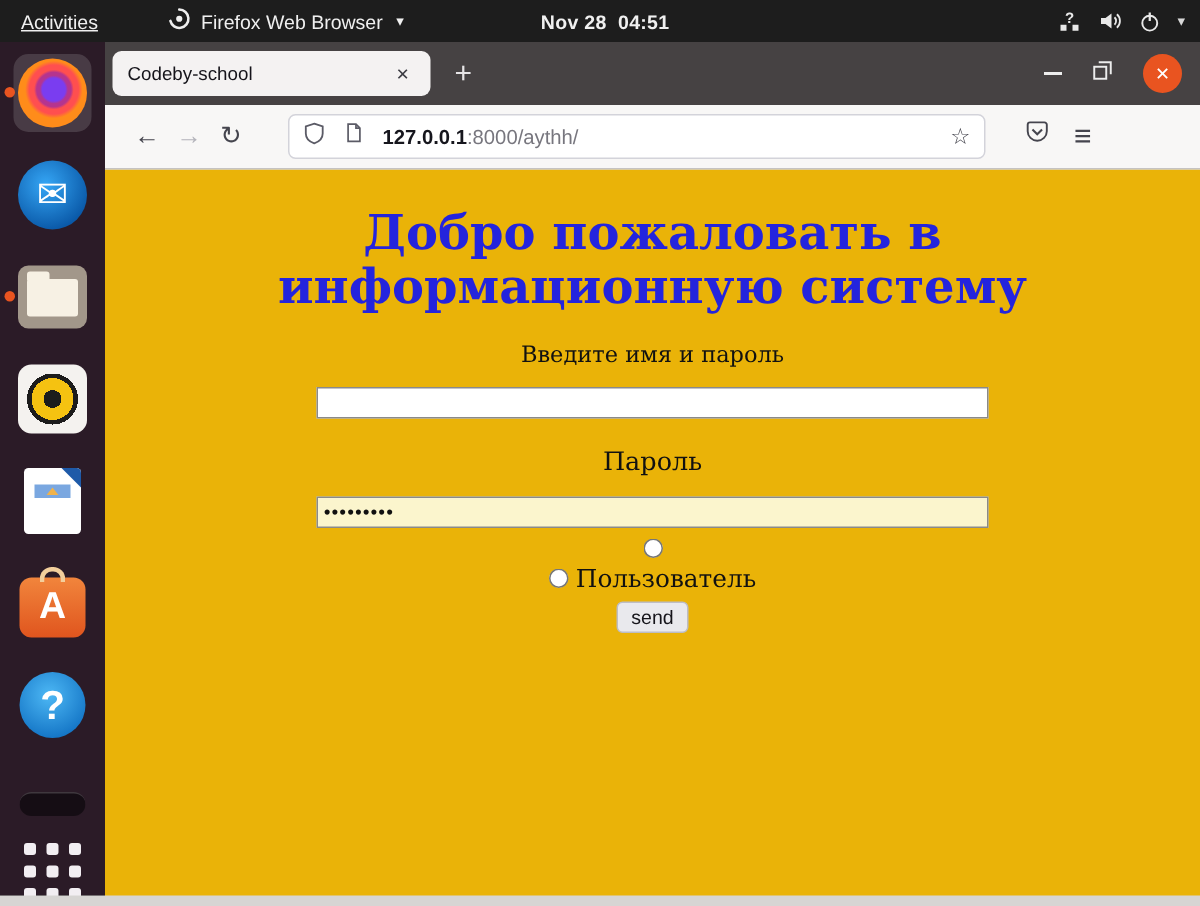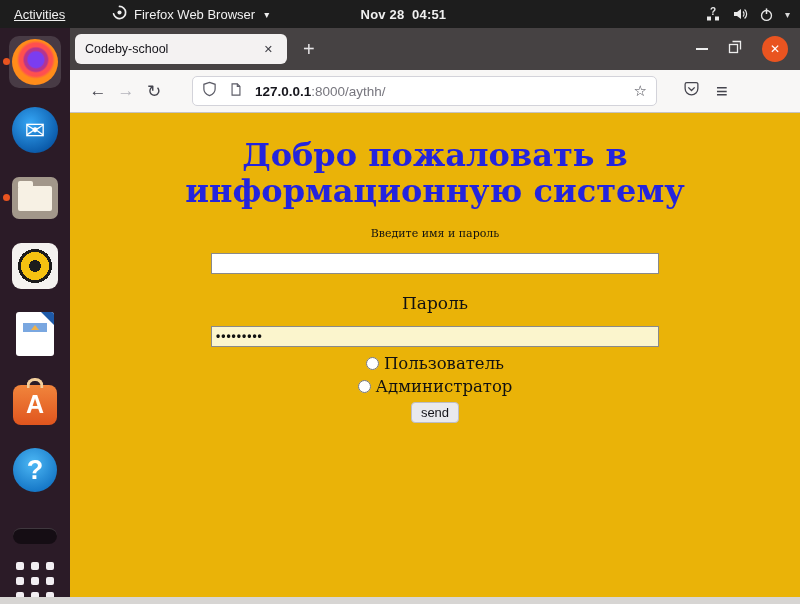--- a/index.html
+++ b/index.html
@@ -104,21 +104,21 @@
   .urltext .rest { color:#77767e; }
   .star { margin-left:auto; font-size:15px; color:#45454e; }
   .pocket { margin-left:26px; }
   .menubtn { margin-left:16px; font-size:20px; color:#45454e; }
 
   
   .content { height:483px; padding-top:24px; text-align:center;
     font-family:"DejaVu Serif", "Liberation Serif", serif; color:#111; }
   .heading { font-size:32px; font-weight:bold; color:#2424dd; line-height:1.14;
     max-width:560px; margin:0 auto; }
-  .subtitle { font-size:11px; margin-top:17px; }
+  .subtitle { font-size:15px; margin-top:17px; }
   .fieldlabel { font-size:17px; margin-top:19px; }
   .txtinput { display:block; margin:13px auto 0; width:448px; height:21px;
     border:1px solid #8a8a8a; background:#fff; font-size:13px; padding:0 4px; }
   .pwd { margin-top:13px; background:#fbf5cd; font-weight:bold; font-size:12px;
     letter-spacing:1px; color:#111; }
   .radiorow { display:flex; align-items:center; justify-content:center; gap:5px;
     font-size:16.5px; margin-top:4px; }
   .radiorow.first { margin-top:7px; }
   .radiorow input { width:13px; height:13px; margin:0; }
   .sendbtn { margin-top:6px; font-family:"Liberation Sans", sans-serif; font-size:13px;
@@ -274,23 +274,22 @@
   </div>
 
   <div class="content">
     <h1 class="heading">Добро пожаловать в информационную систему</h1>
     <div class="subtitle">Введите имя и пароль</div>
     <input class="txtinput" type="text" value="" style="">
     <div class="fieldlabel">Пароль</div>
     <input class="txtinput pwd" type="text" value="•••••••••" style="">
     <div class="radiorow first">
       <input type="radio" name="role" style="">
-      <span>Пользователь</span>
     </div>
     <div class="radiorow">
       <input type="radio" name="role" style="">
-      <span>Администратор</span>
+      <span>Пользователь</span>
     </div>
     <button class="sendbtn">send</button>
   </div>
 </div>
 
 <div class="bottomstrip"></div>
 
 </body></html>

